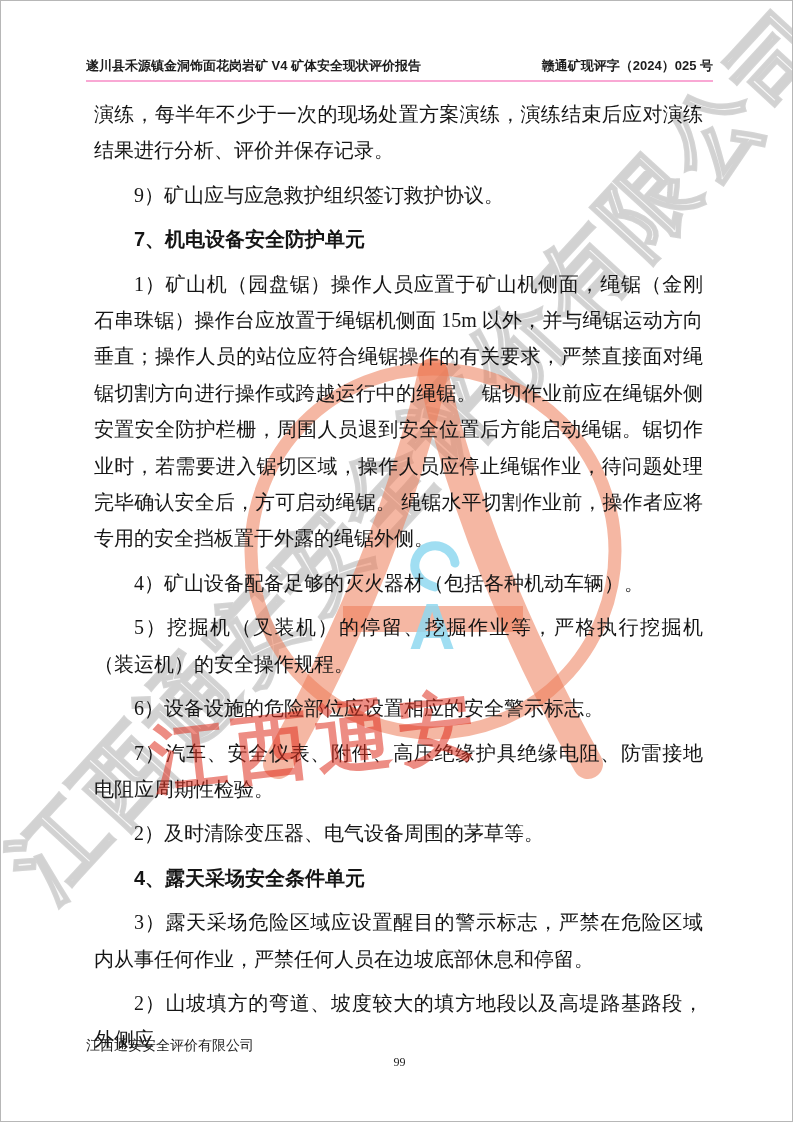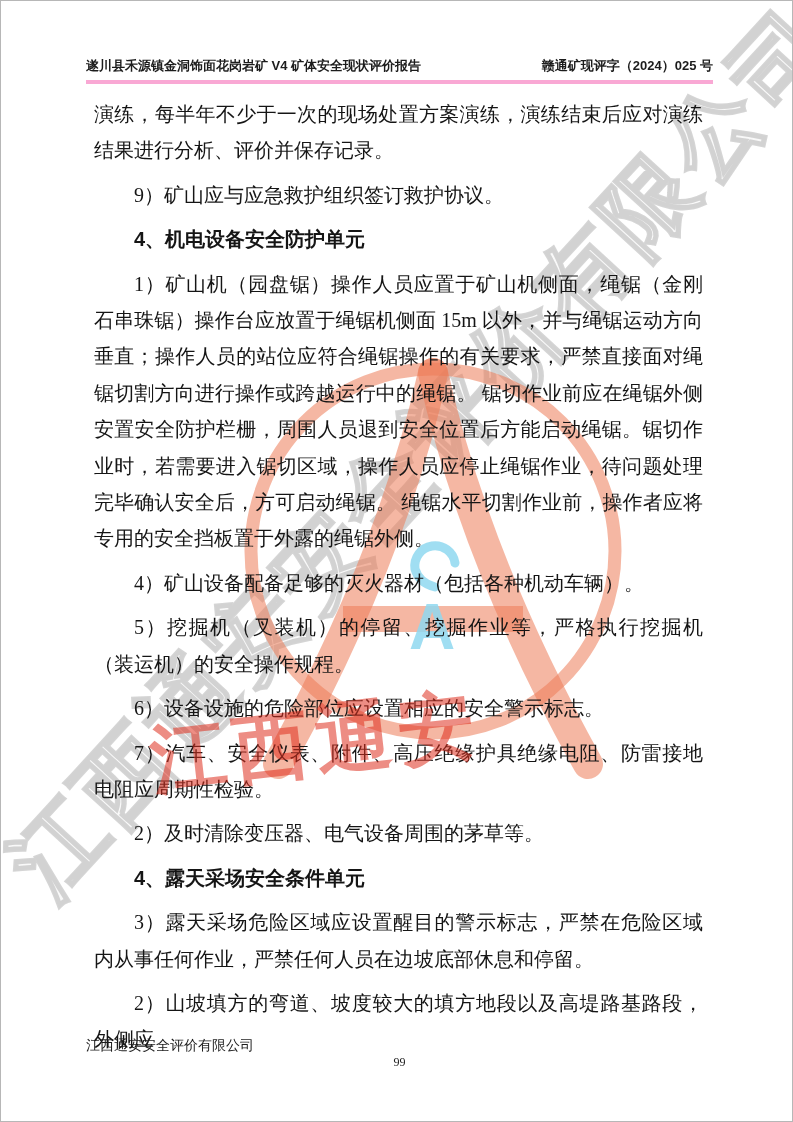--- a/index.html
+++ b/index.html
@@ -34,21 +34,21 @@
     font-family:"Liberation Sans","DejaVu Sans",sans-serif;
     font-weight:700;font-size:76px;letter-spacing:7px;
     color:rgba(222,47,31,0.55);
   }
   
   .hdr{
     position:absolute;left:85px;width:627px;top:56px;z-index:2;
     display:flex;justify-content:space-between;align-items:flex-end;
     font-family:"Liberation Sans","DejaVu Sans",sans-serif;
     font-size:13px;font-weight:600;color:#1c1c1c;
-    border-bottom:4px solid #f9a8d4;
+    border-bottom:2px solid #f9a8d4;
     padding-bottom:5px;
   }
   
   .doc{
     position:absolute;left:85px;width:625px;top:87px;z-index:2;
     font-size:20px;line-height:36.4px;
     text-align:justify;text-justify:inter-ideograph;
   }
   .doc p{margin:8px;padding:0;text-indent:2em;}
   .doc p.p-cont{text-indent:0;}
@@ -90,21 +90,21 @@
   </div>
 
   <div class="hdr">
     <span>遂川县禾源镇金洞饰面花岗岩矿 V4 矿体安全现状评价报告</span>
     <span>赣通矿现评字（2024）025 号</span>
   </div>
 
   <div class="doc">
     <p class="p-cont">演练，每半年不少于一次的现场处置方案演练，演练结束后应对演练结果进行分析、评价并保存记录。</p>
     <p class="p-item">9）矿山应与应急救护组织签订救护协议。</p>
-    <p class="p-head">4、机电设备安全防护单元</p>
+    <p class="p-head">7、机电设备安全防护单元</p>
     <p class="p-item">1）矿山机（园盘锯）操作人员应置于矿山机侧面，绳锯（金刚石串珠锯）操作台应放置于绳锯机侧面 15m 以外，并与绳锯运动方向垂直；操作人员的站位应符合绳锯操作的有关要求，严禁直接面对绳锯切割方向进行操作或跨越运行中的绳锯。 锯切作业前应在绳锯外侧安置安全防护栏栅，周围人员退到安全位置后方能启动绳锯。锯切作业时，若需要进入锯切区域，操作人员应停止绳锯作业，待问题处理完毕确认安全后，方可启动绳锯。 绳锯水平切割作业前，操作者应将专用的安全挡板置于外露的绳锯外侧。</p>
     <p class="p-item">4）矿山设备配备足够的灭火器材（包括各种机动车辆）。</p>
     <p class="p-item">5）挖掘机（叉装机）的停留、挖掘作业等，严格执行挖掘机（装运机）的安全操作规程。</p>
     <p class="p-item">6）设备设施的危险部位应设置相应的安全警示标志。</p>
     <p class="p-item">7）汽车、安全仪表、附件、高压绝缘护具绝缘电阻、防雷接地电阻应周期性检验。</p>
     <p class="p-item">2）及时清除变压器、电气设备周围的茅草等。</p>
     <p class="p-head">4、露天采场安全条件单元</p>
     <p class="p-item">3）露天采场危险区域应设置醒目的警示标志，严禁在危险区域内从事任何作业，严禁任何人员在边坡底部休息和停留。</p>
     <p class="p-item">2）山坡填方的弯道、坡度较大的填方地段以及高堤路基路段，外侧应</p>
   </div>

